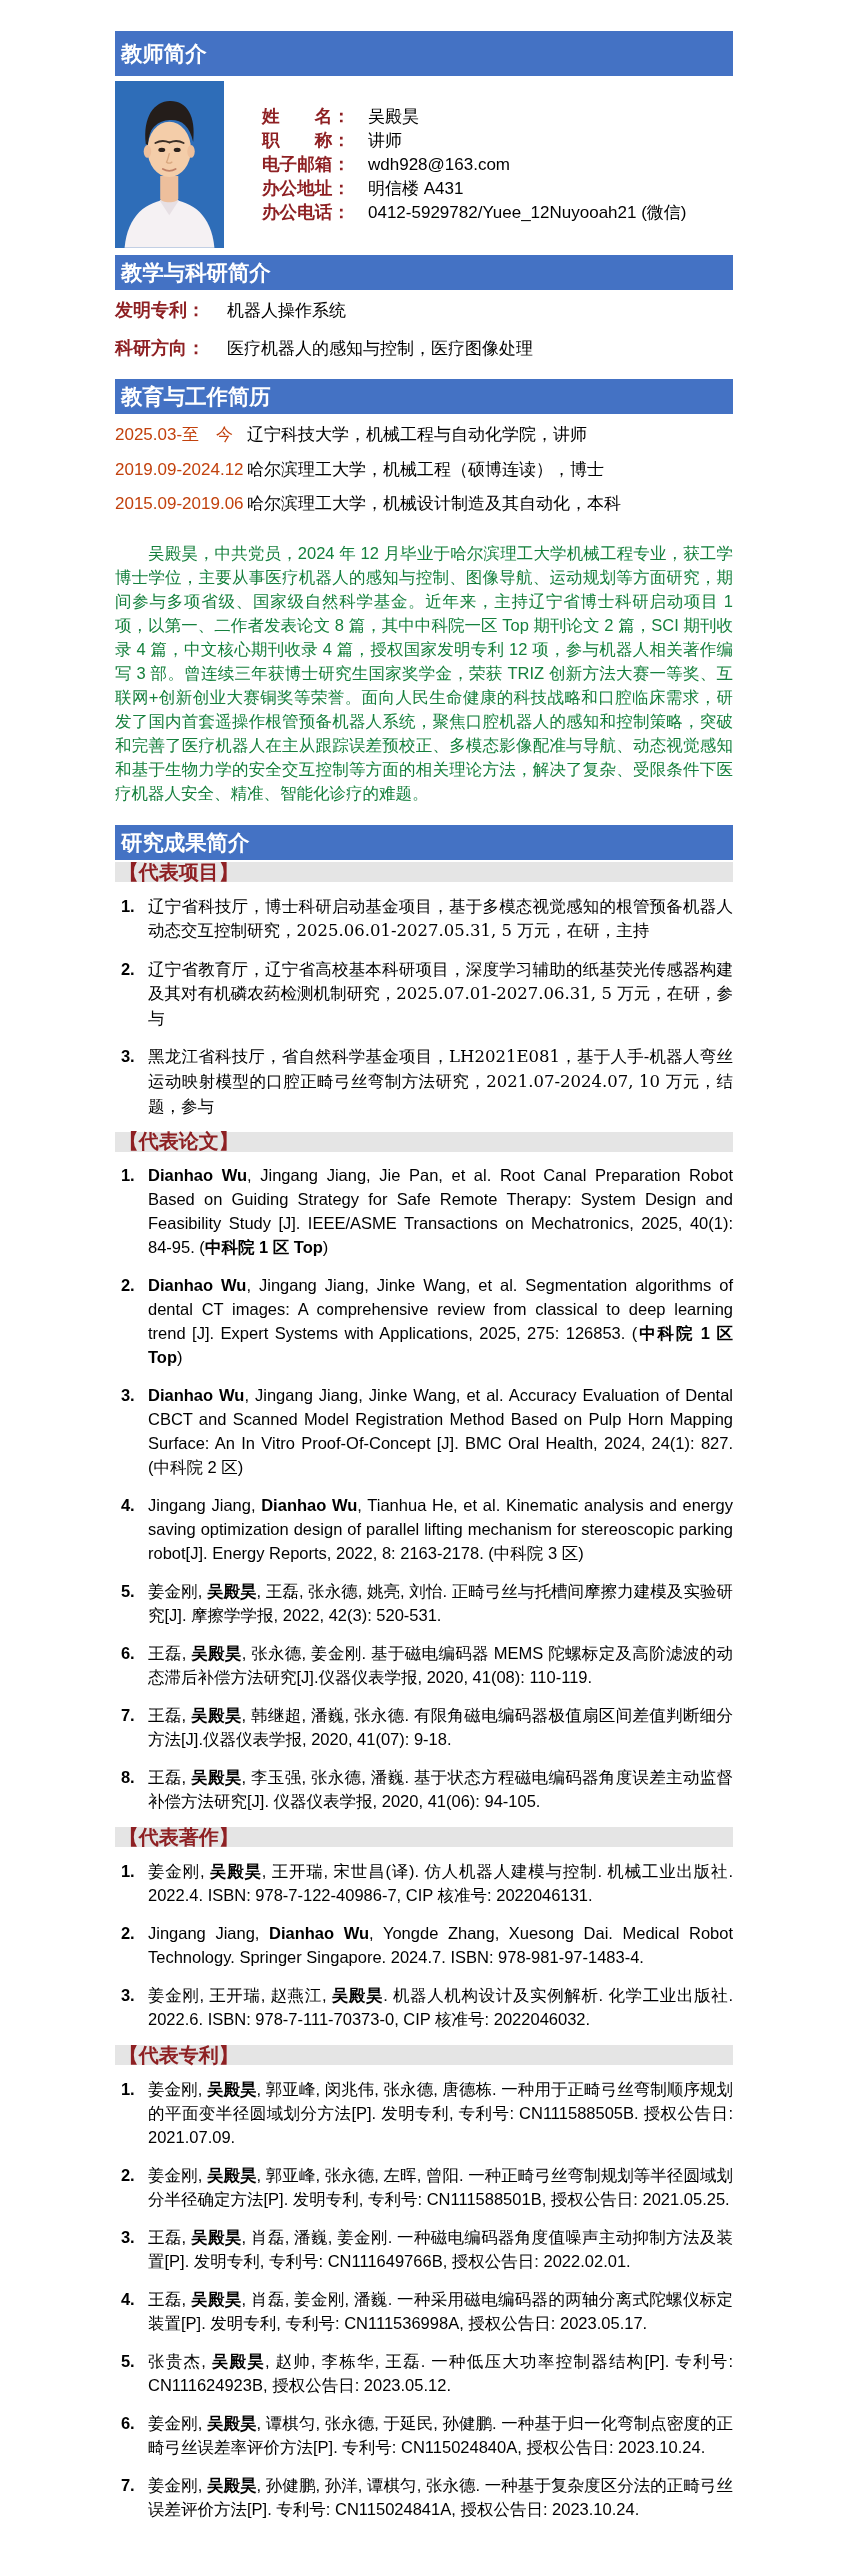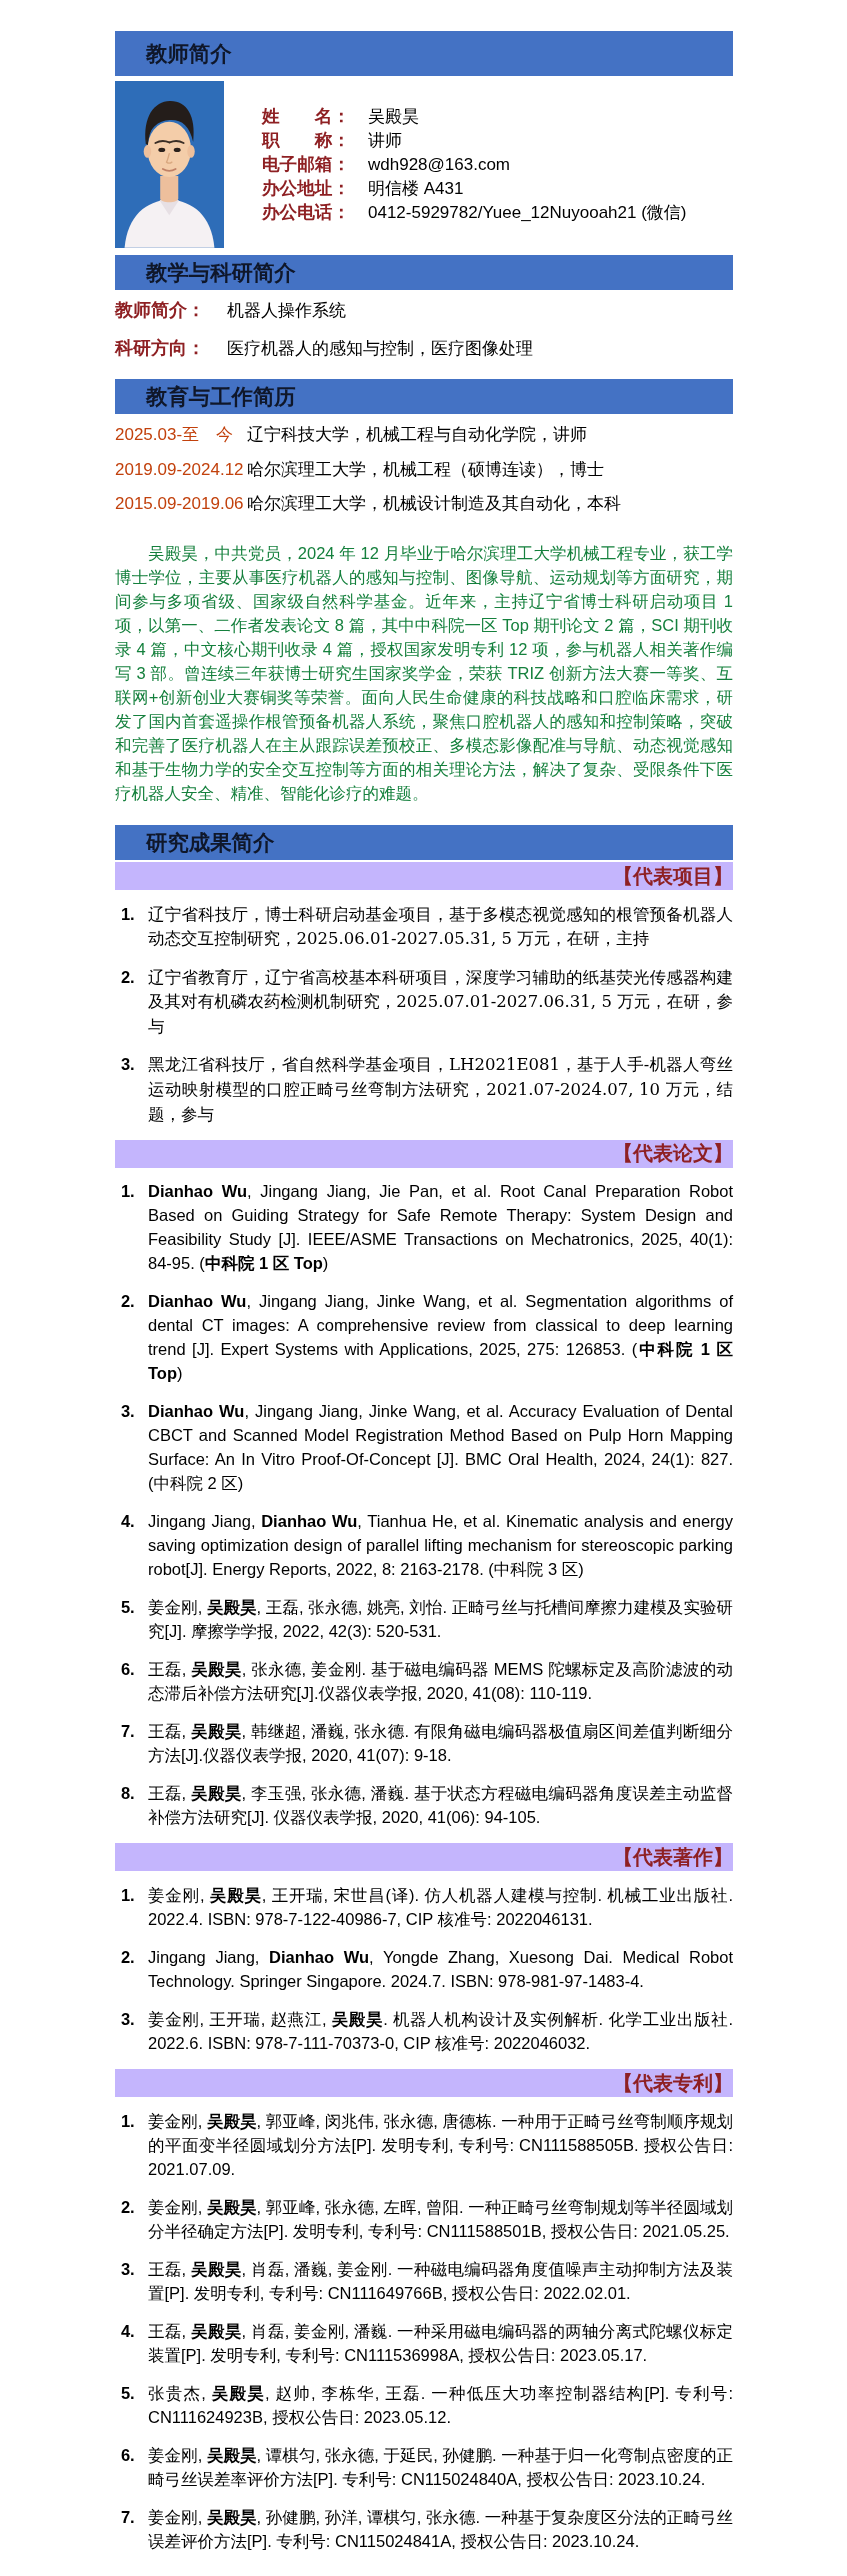--- a/index.html
+++ b/index.html
@@ -12,27 +12,27 @@
   .page{
     box-sizing:border-box;
     width:847px;
     min-height:2576px;
     padding:31px 114px 32px 115px;
     background:#ffffff;
   }
   
   .bar{
     background:#4472C4;
-    color:#0f172a;
+    color:#ffffff;
     font-weight:bold;
     font-size:21.4px;
     height:35px;
     display:flex;
     align-items:center;
-    padding-left:31px;
+    padding-left:6px;
     box-sizing:border-box;
   }
   .bar-first{height:45px;}
   
   .profile{display:flex;margin:5.3px 0 6.4px;}
   .photo{
     width:109px;height:167px;flex:0 0 109px;
     background:#2e6db8;overflow:hidden;
   }
   .fields{
@@ -57,24 +57,23 @@
   .period{width:132px;flex:0 0 132px;font-size:17px;color:#c2410c;white-space:pre;}
   .detail{font-size:17px;color:#000;}
   
   .para{
     font-size:16.5px;line-height:24px;text-align:justify;
     text-indent:2em;color:#15803d;
     margin:10.7px 0 20px;
   }
   
   .strip{
-    background:#c4b5fd;height:28px;margin-top:14px;
+    background:#e5e5e5;height:20px;margin-top:14px;
     display:flex;align-items:center;padding-left:3.7px;
     box-sizing:border-box;
-    justify-content:flex-end;
   }
   .strip-first{margin-top:2.1px;}
   .strip-title{color:#8e2023;font-weight:bold;font-size:20px;}
   
   .items{list-style:none;margin:11.7px 0 0;padding:0;}
   .item{
     position:relative;padding-left:33px;margin-bottom:14px;
     font-size:16.5px;line-height:24px;text-align:justify;color:#000;
   }
   .item .num{position:absolute;left:5.9px;top:0;font-weight:bold;}
@@ -141,21 +140,21 @@
           <span class="fvalue">0412-5929782/Yuee_12Nuyooah21 (微信)</span>
         </div>
       </div>
   </div>
 
   <div class="bar">
     <span>教学与科研简介</span>
   </div>
   <div class="kv-rows" id="teaching-rows">
       <div class="kv-row">
-        <span class="kv-label">教师简介：</span>
+        <span class="kv-label">发明专利：</span>
         <span class="kv-value">机器人操作系统</span>
       </div>
       <div class="kv-row">
         <span class="kv-label">科研方向：</span>
         <span class="kv-value">医疗机器人的感知与控制，医疗图像处理</span>
       </div>
     </div>
 
   <div class="bar">
     <span>教育与工作简历</span>

